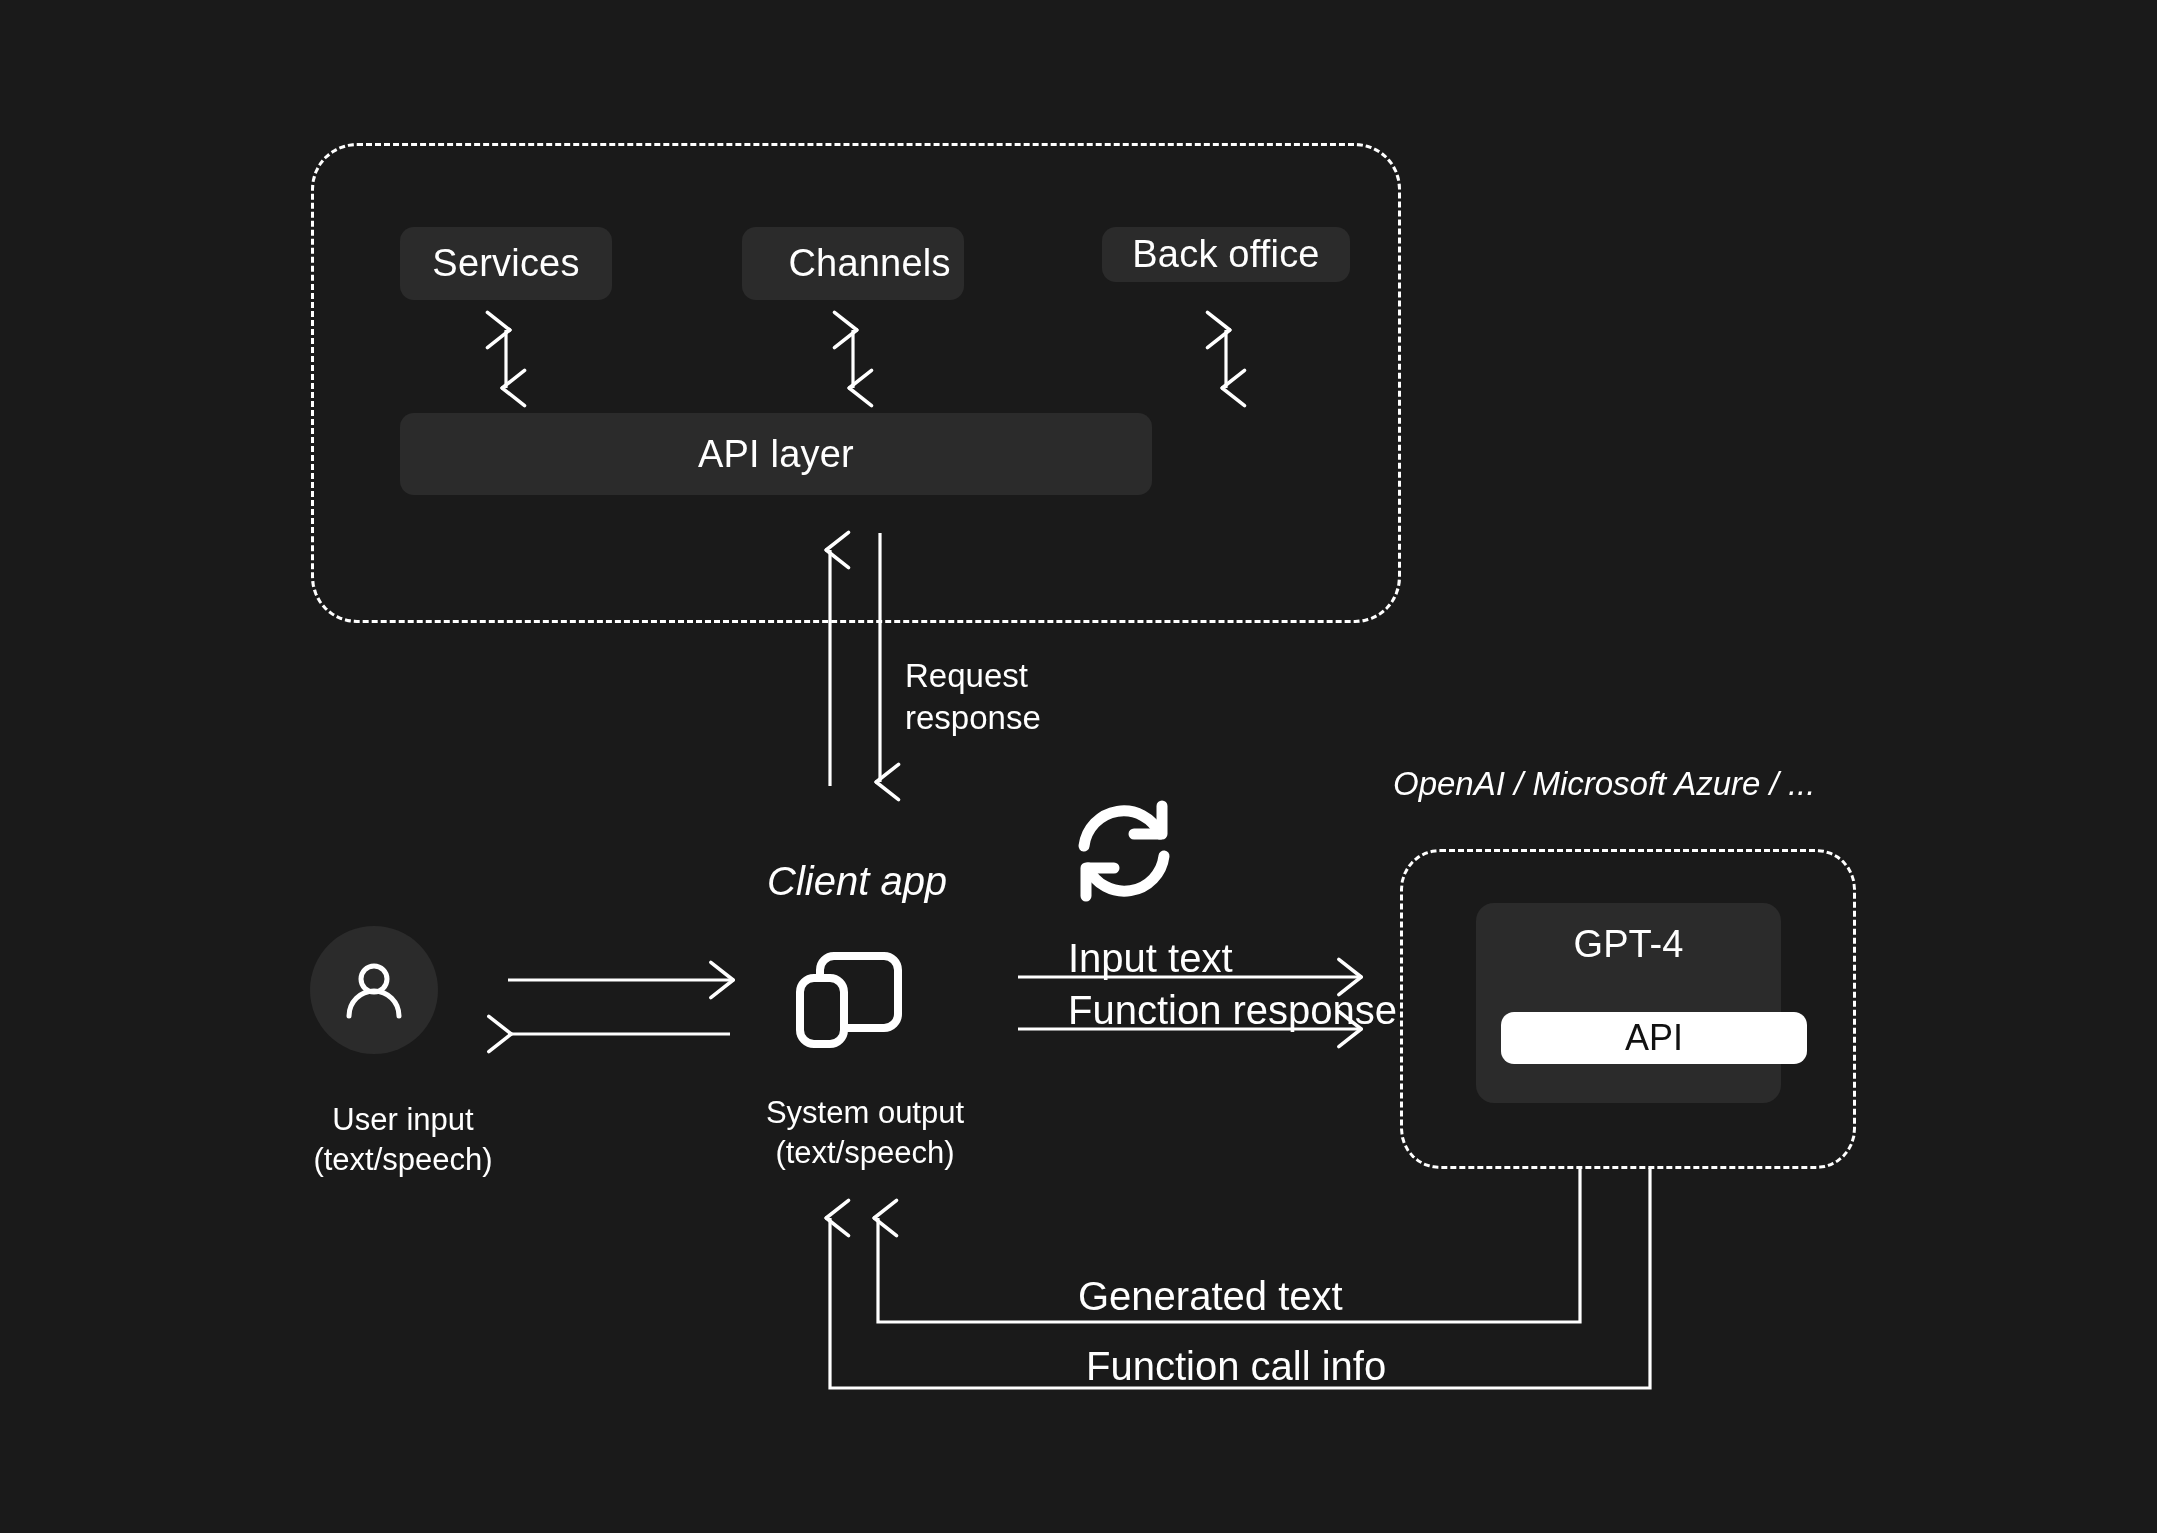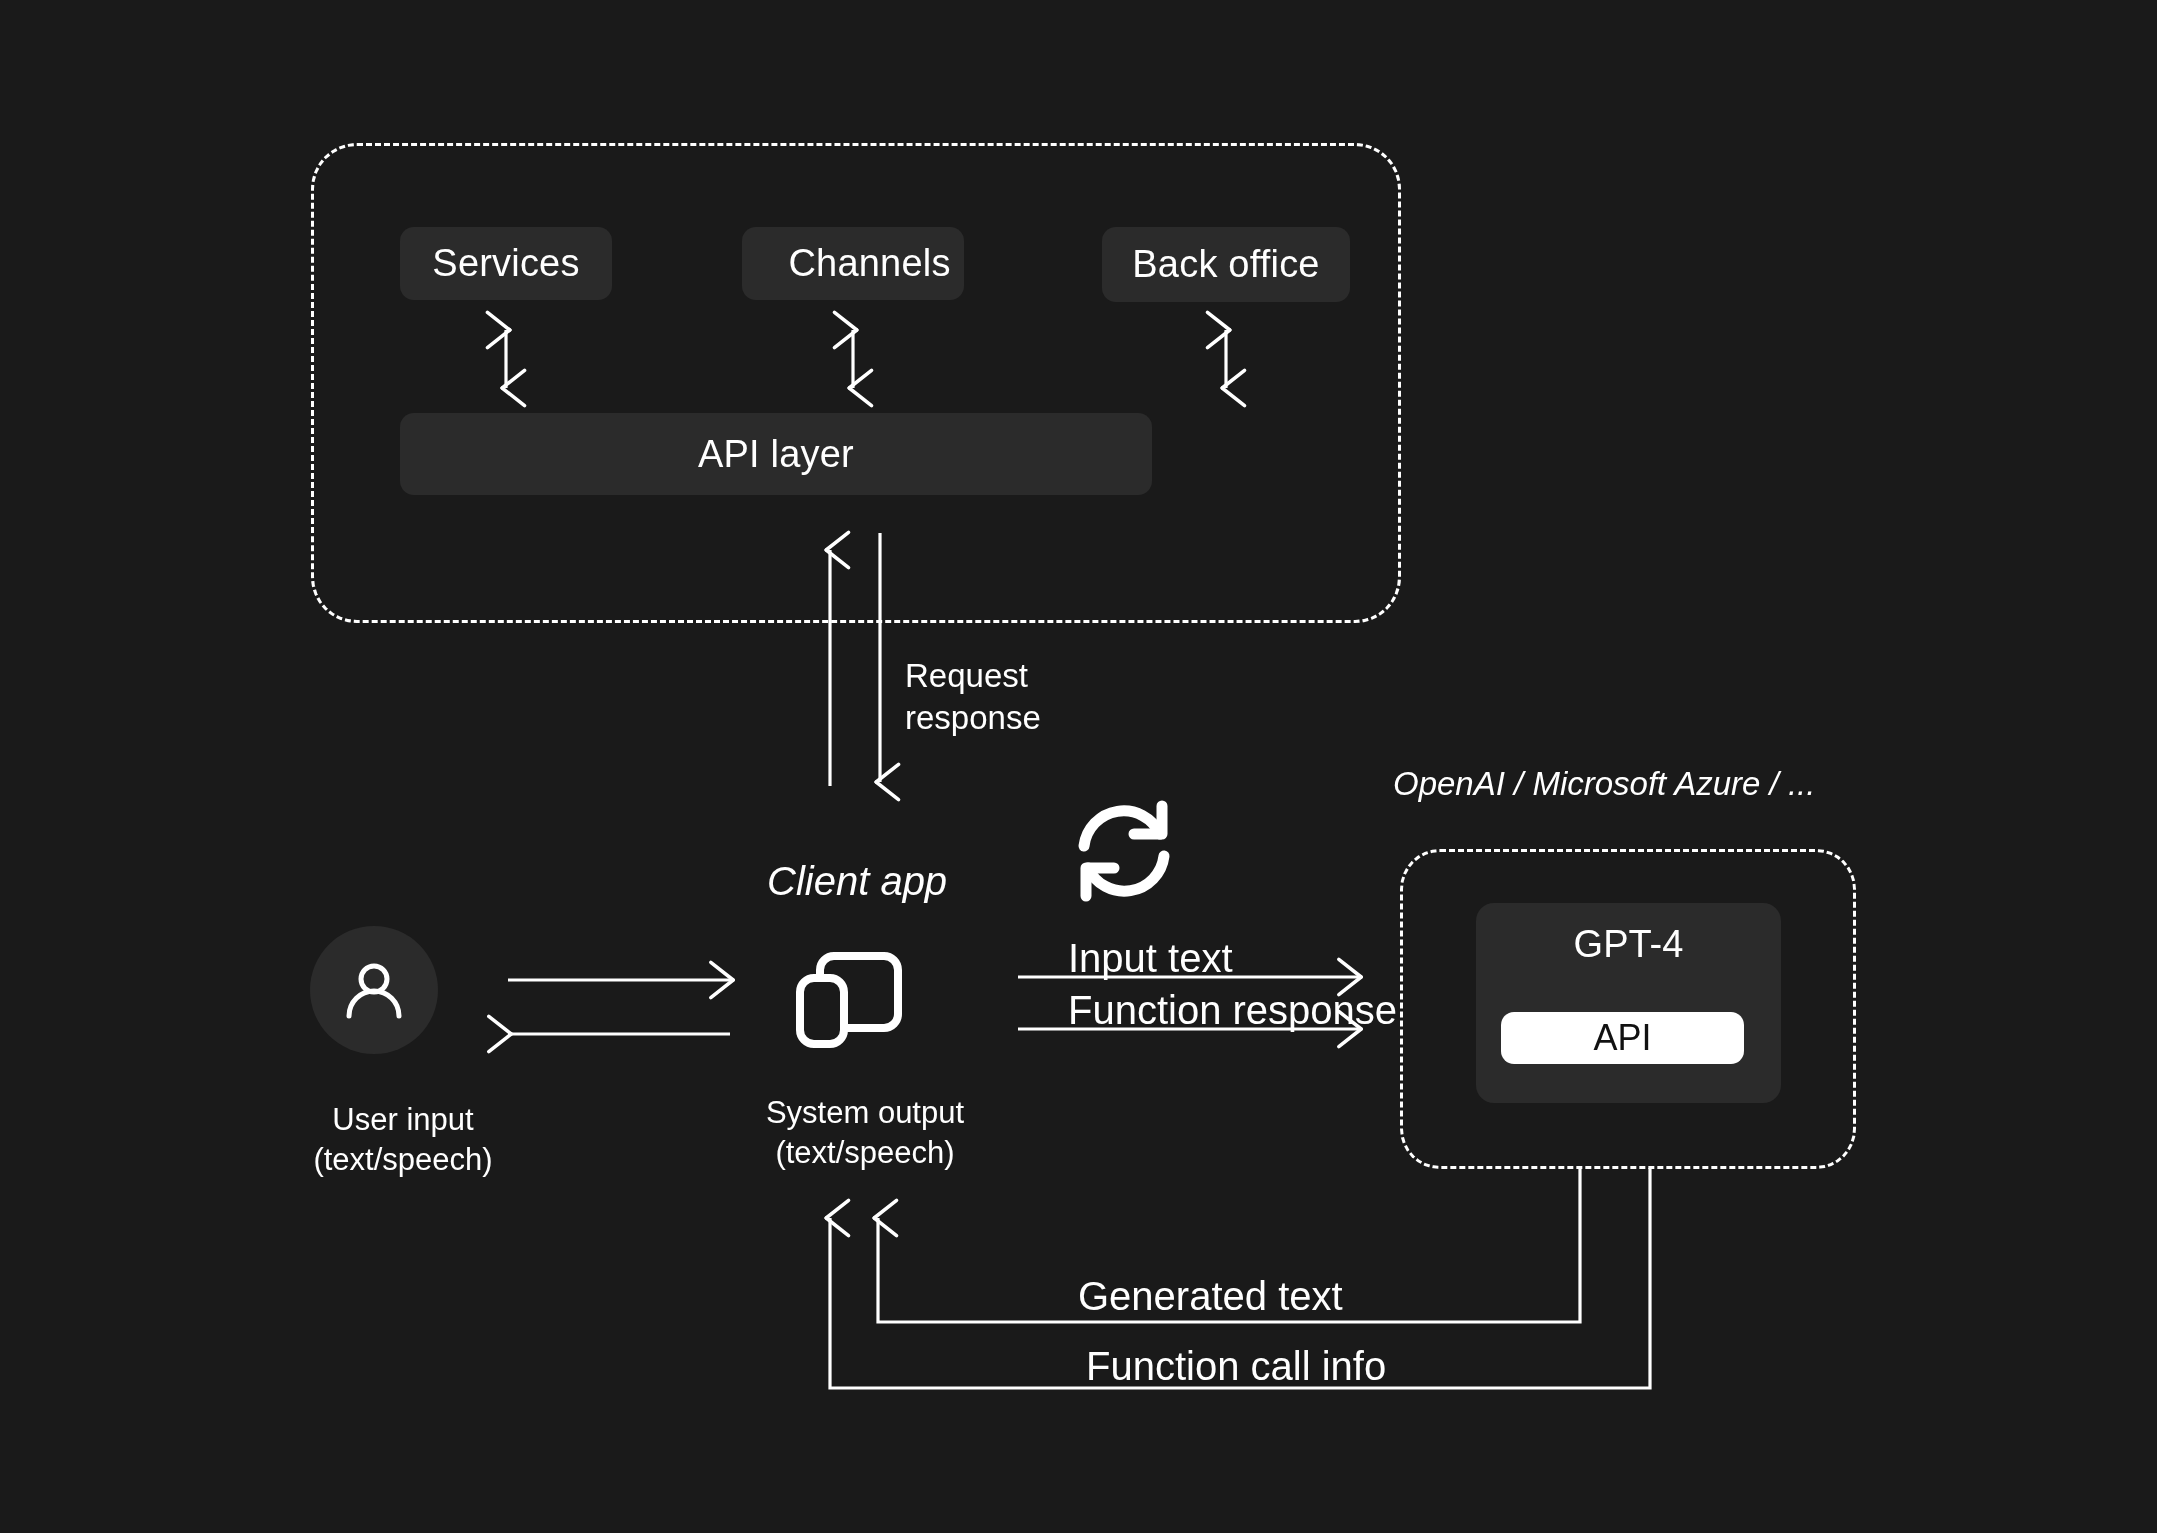--- a/index.html
+++ b/index.html
@@ -55,42 +55,42 @@
   }
   .panel-label {
     font-size: 38px;
     color: #ffffff;
     letter-spacing: 0.2px;
     white-space: nowrap;
   }
 
   #box-services   { left: 400px;  top: 227px; width: 212px; height: 73px; }
   #box-channels   { left: 742px;  top: 227px; width: 222px; height: 73px; padding-left: 33px; }
-  #box-backoffice { left: 1102px; top: 227px; width: 248px; height: 75px; }
+  #box-backoffice { left: 1102px; top: 227px; width: 248px; height: 55px; }
   #box-api-layer  { left: 400px;  top: 413px; width: 752px; height: 82px; }
 
   #box-gpt {
     left: 1476px;
     top: 903px;
     width: 305px;
     height: 200px;
     border-radius: 18px;
     flex-direction: column;
     justify-content: flex-start;
     padding-top: 22px;
   }
   #gpt-title {
     font-size: 38px;
     line-height: 1;
   }
   #box-api-pill {
     position: absolute;
     left: 1501px;
     top: 1012px;
-    width: 243px;
+    width: 306px;
     height: 52px;
     background: #ffffff;
     border-radius: 13px;
     display: flex;
     align-items: center;
     justify-content: center;
   }
   #api-pill-label {
     font-size: 36px;
     color: #111111;

